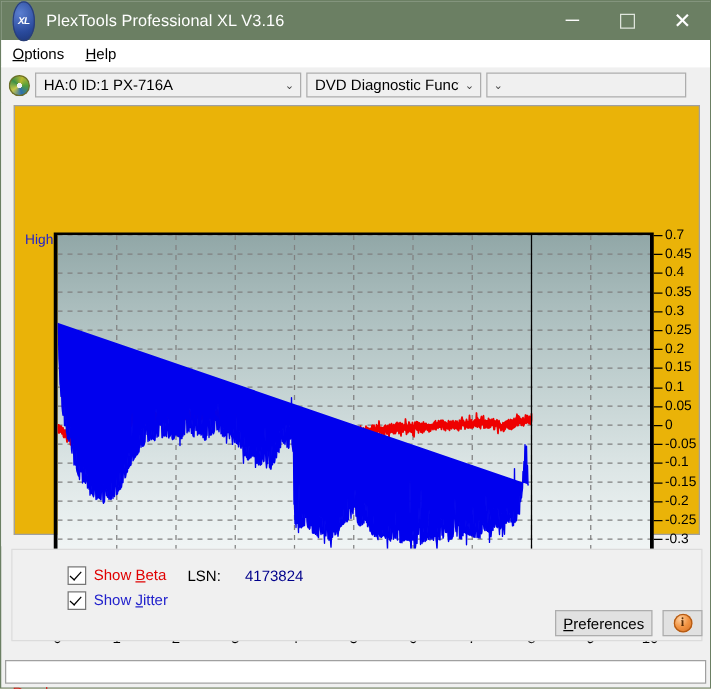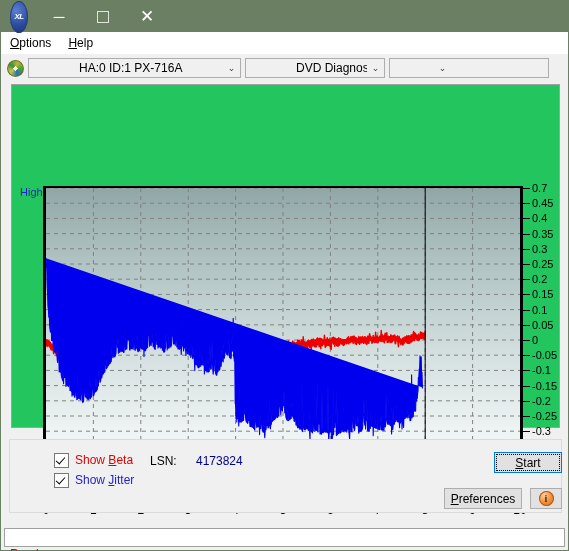--- a/index.html
+++ b/index.html
@@ -76,40 +76,39 @@
     flex:0 0 auto;
   }
   .combo{
     height:20px;background:#f0f0f0;
     border:1px solid #adadad;
     display:flex;align-items:center;
     box-sizing:border-box;
     font-size:12px;
     position:relative;
     cursor:default;
-    padding-left:44px;
   }
   .combo .cv{padding-left:6px;flex:1 1 auto;white-space:nowrap;overflow:hidden;}
   .combo .chev{
     width:17px;flex:0 0 auto;display:flex;align-items:center;justify-content:center;
     color:#404040;font-size:9px;
   }
   #combo-drive{width:213px;}
   #combo-function{width:140px;}
   #combo-test{width:160px;}
   
   .chartwrap{
     flex:0 0 auto;
     position:relative;
     height:355px;
     background:#f0f0f0;
   }
   .chart-frame{
     position:absolute;left:10px;top:2px;width:549px;height:344px;
-    background:#22c55e;
+    background:#eab308;
     border:1px solid #a0a0a0;
     box-sizing:border-box;
   }
   .plot{
     position:absolute;left:31px;top:101px;width:480px;height:309px;
     background:linear-gradient(to bottom,#91a7a7 0%, #a9bcbc 18%, #c3d2d2 40%, #dde6e6 62%, #eef3f3 80%, #fbfdfd 100%);
     border-left:3px solid #000;
     border-right:3px solid #000;
     border-top:2px solid #000;
     border-bottom:3px solid #000;
@@ -190,20 +189,21 @@
   }
   #status-text{font-size:12px;color:#e00000;margin-top:32px;}
 </style>
 </head>
 <body>
 
 <div class="window">
 
   <div class="titlebar">
     <div class="app-icon">XL</div>
+    <div class="title-text">PlexTools Professional XL V3.16</div>
     <div class="winbtns">
       <div class="winbtn min">─</div>
       <div class="winbtn max">
           <span></span>
         </div>
       <div class="winbtn close">✕</div>
     </div>
   </div>
 
   <div class="menubar">
@@ -347,23 +347,20 @@
       </div>
 
       <div class="chkrow" id="chk-jitter-row">
         <div class="checkbox"></div>
         <div class="chklabel" id="chk-jitter-label">Show <u>J</u>itter</div>
       </div>
 
       <div id="lsn-label">LSN:</div>
       <div id="lsn-value">4173824</div>
 
-      <div class="btn" id="btn-start">
-          <span><u>S</u>tart</span>
-        </div>
       <div class="btn" id="btn-preferences">
           <span><u>P</u>references</span>
         </div>
       <div class="btn" id="btn-info">
         <div class="info-glyph">i</div>
       </div>
     </div>
 
     <div class="statusbar">
       <div id="status-text">Ready</div>

